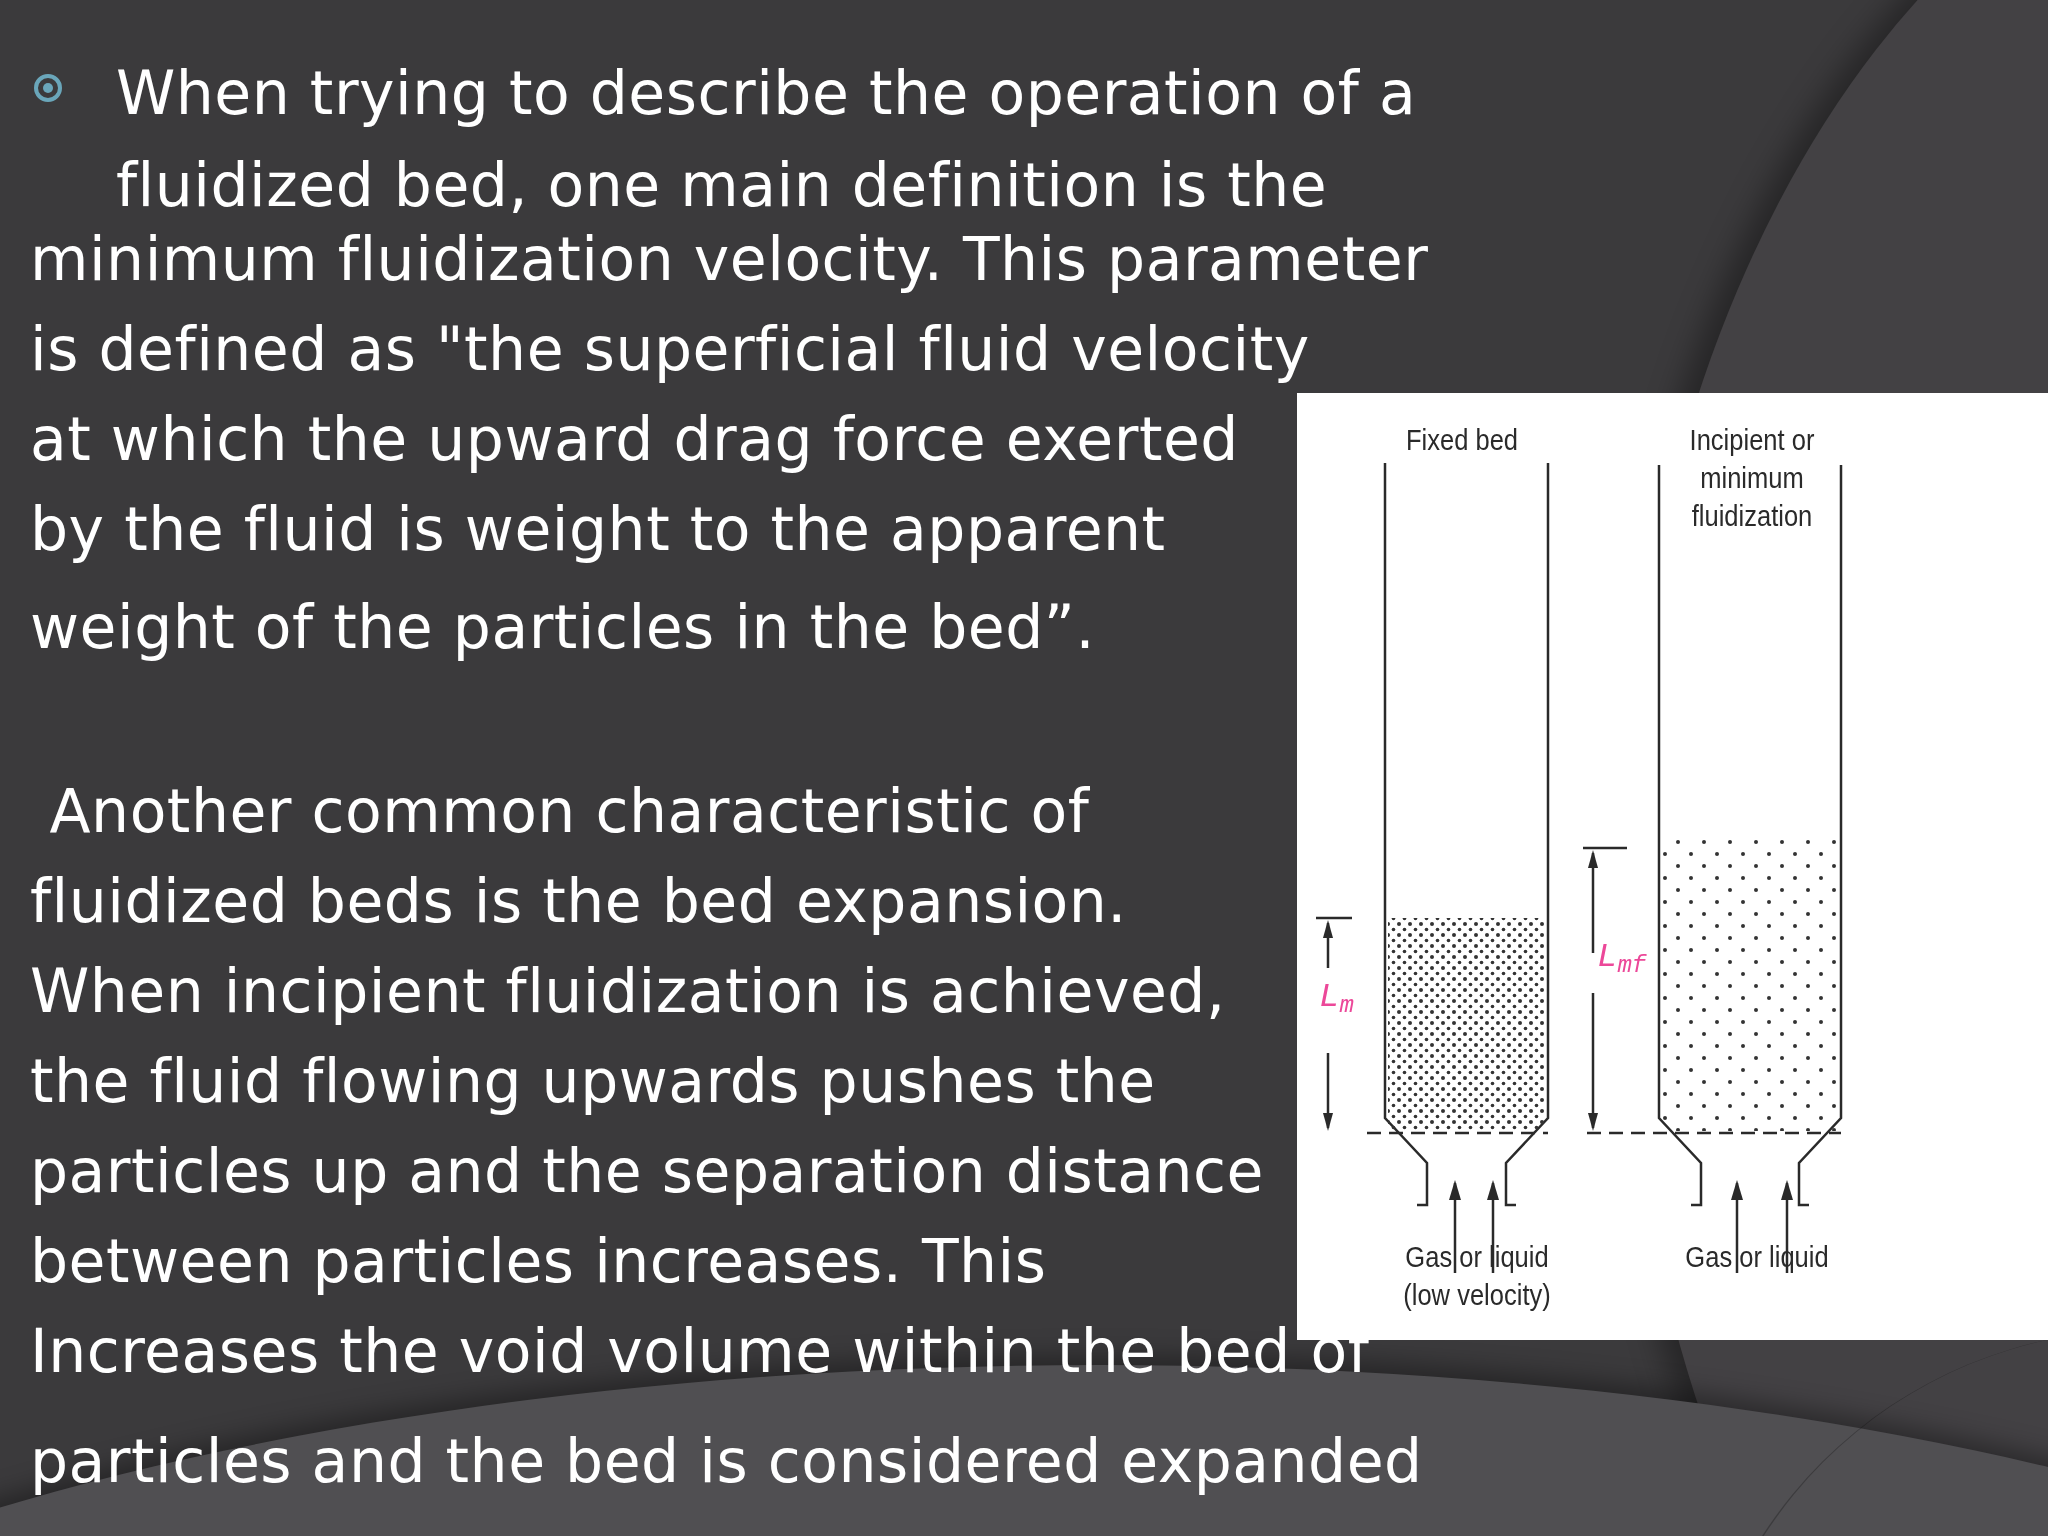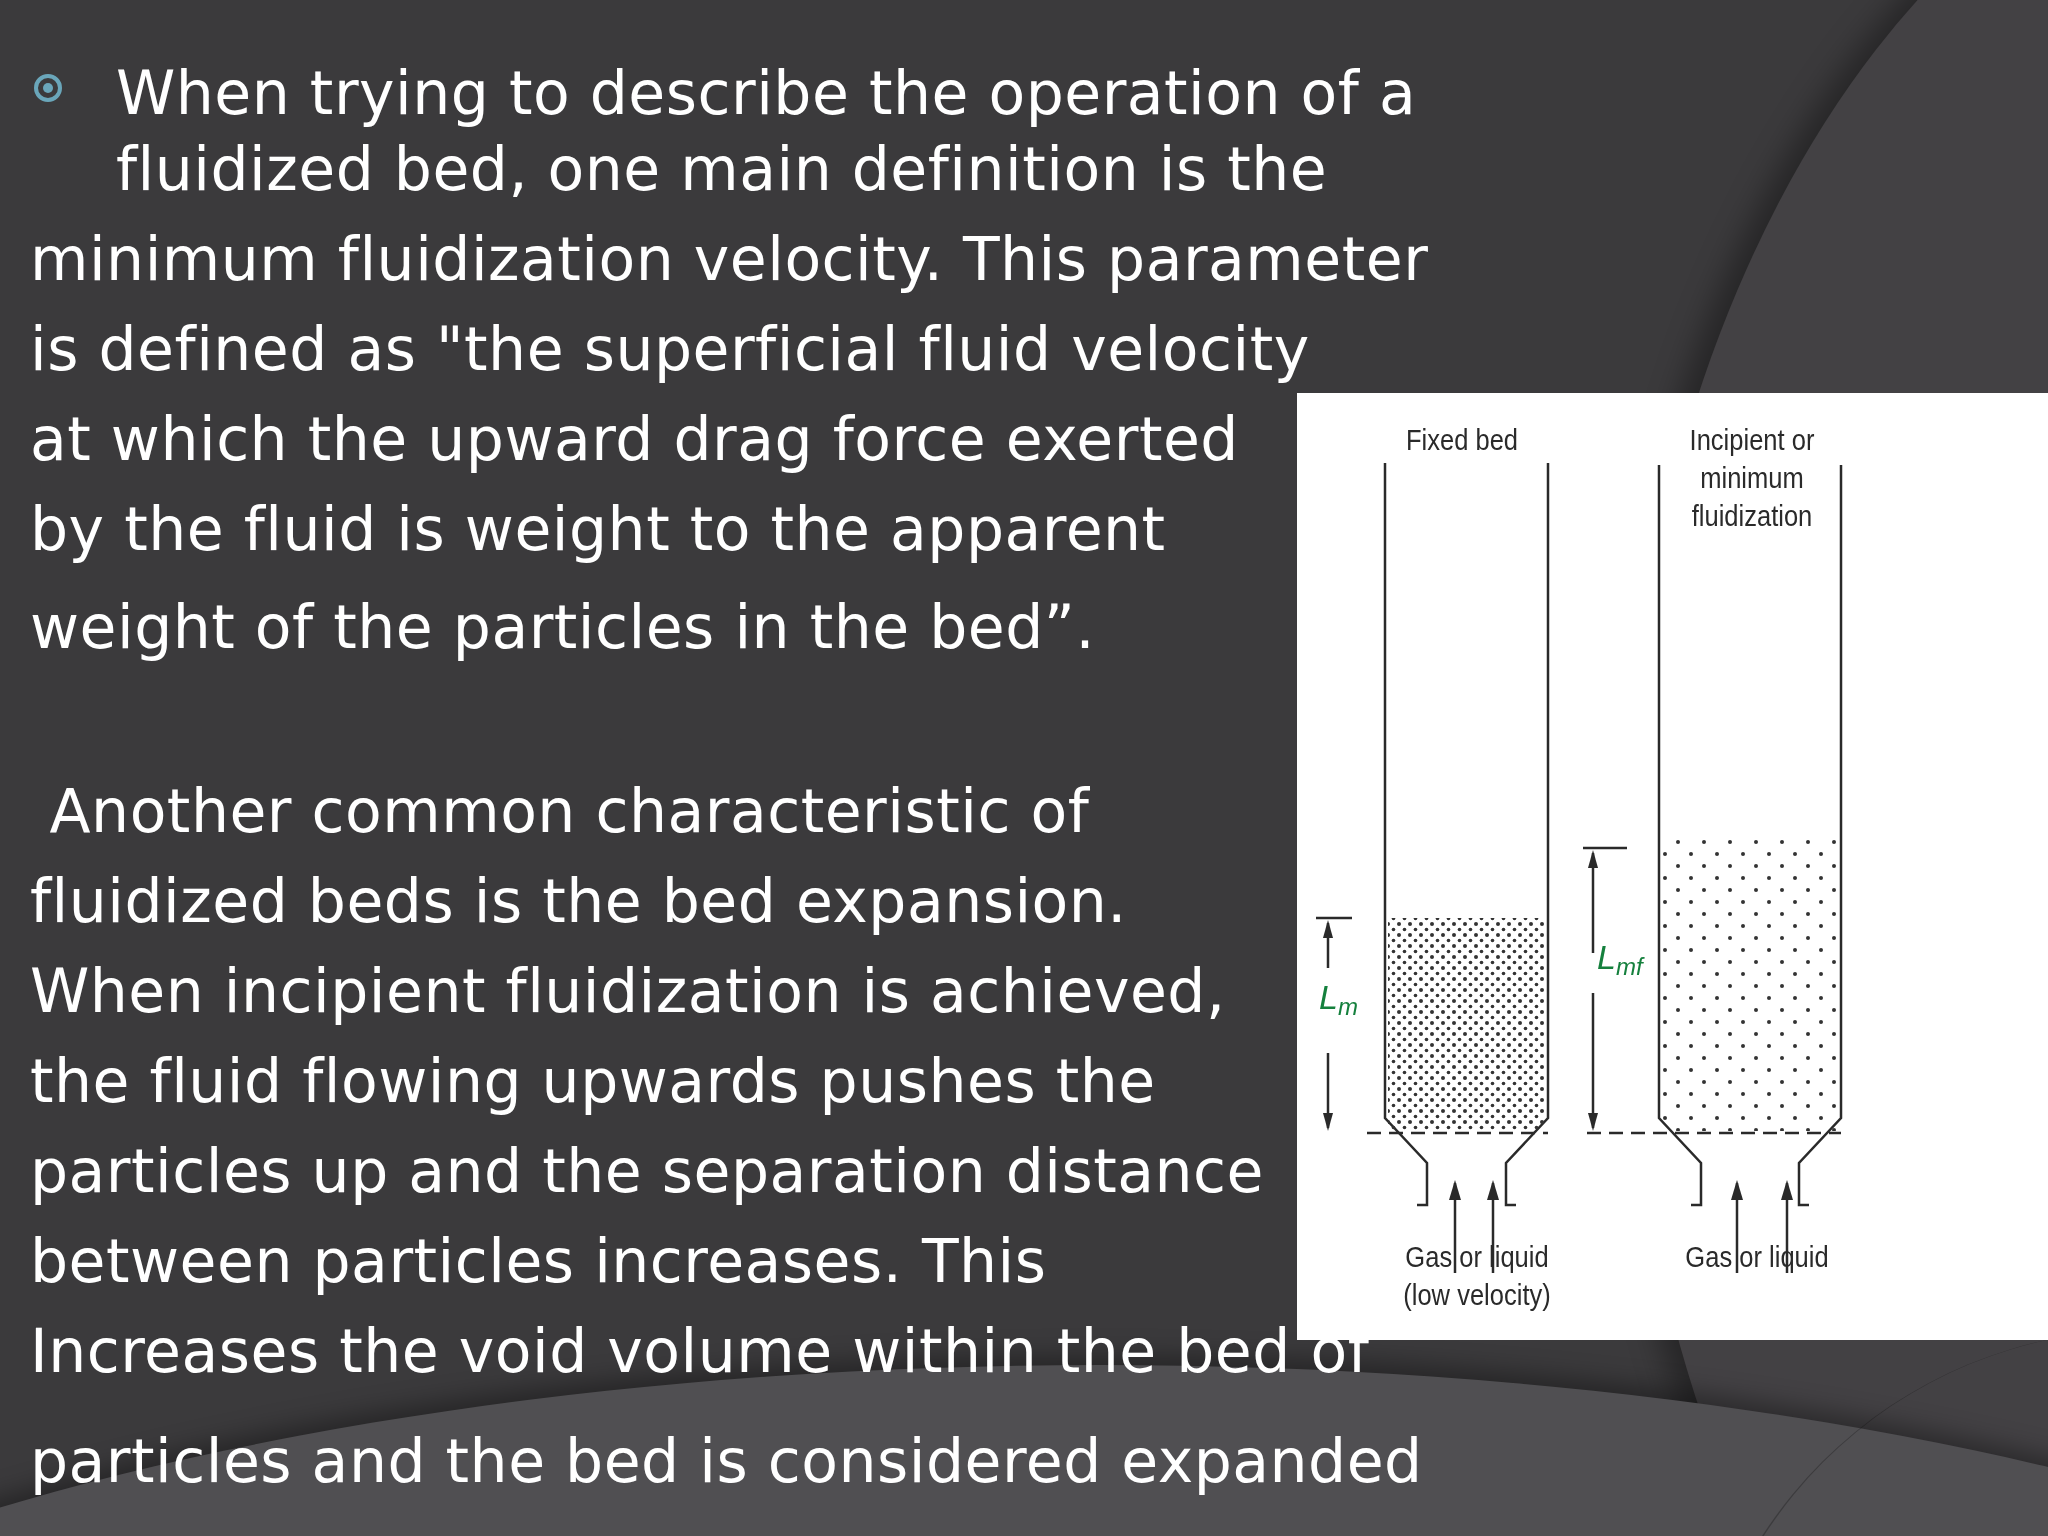--- a/index.html
+++ b/index.html
@@ -40,38 +40,38 @@
   .figure {
     position:absolute; left:1297px; top:393px; width:751px; height:947px;
     background:#ffffff;
   }
   .figure svg { position:absolute; left:0; top:0; }
   .fig-label {
     position:absolute; color:#2a2a2a; font-family:"Liberation Sans", sans-serif;
     font-size:29px; line-height:38px; text-align:center; transform:scaleX(0.88);
   }
   .fig-label-it {
-    position:absolute; color:#15803d; font-family:Liberation Sans, sans-serif;
+    position:absolute; color:#ec4899; font-family:Liberation Mono, monospace;
     font-style:italic; font-size:34px;
   }
   .fig-label-it sub { font-size:24px; vertical-align:-6px; }
 </style>
 </head>
 <body>
 
 <div class="bg-layer">
   <div class="bg-right"></div>
   <div class="bg-bottom"></div>
   <div class="bg-bottom-arc"></div>
 </div>
 
 <div class="text-block">
   <span class="bullet-icon"></span>
   <div class="line" style="top:0;left:86px">When trying to describe the operation of a</div>
-  <div class="line" style="top:76px;left:86px">fluidized bed, one main definition is the</div>
+  <div class="line" style="top:92px;left:86px">fluidized bed, one main definition is the</div>
   <div class="line" style="top:166px">minimum fluidization velocity. This parameter</div>
   <div class="line" style="top:256px">is defined as "the superficial fluid velocity</div>
   <div class="line" style="top:346px">at which the upward drag force exerted</div>
   <div class="line" style="top:436px">by the fluid is weight to the apparent</div>
   <div class="line" style="top:534px">weight of the particles in the bed”.</div>
 
   <div class="line" style="top:718px;white-space:pre"> Another common characteristic of</div>
   <div class="line" style="top:808px">fluidized beds is the bed expansion.</div>
   <div class="line" style="top:898px">When incipient fluidization is achieved,</div>
   <div class="line" style="top:988px">the fluid flowing upwards pushes the</div>

